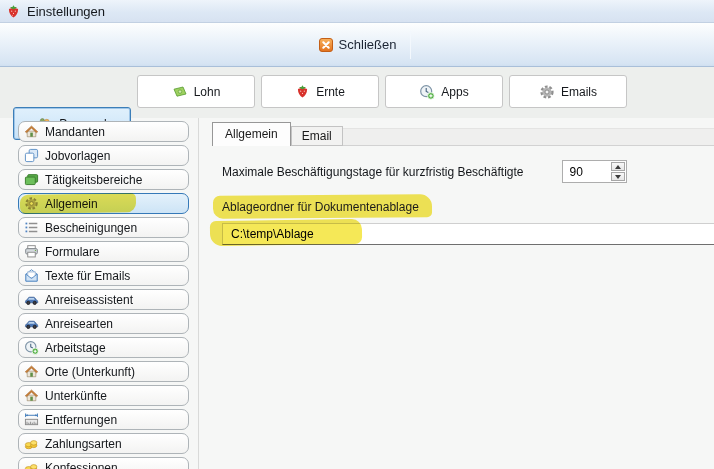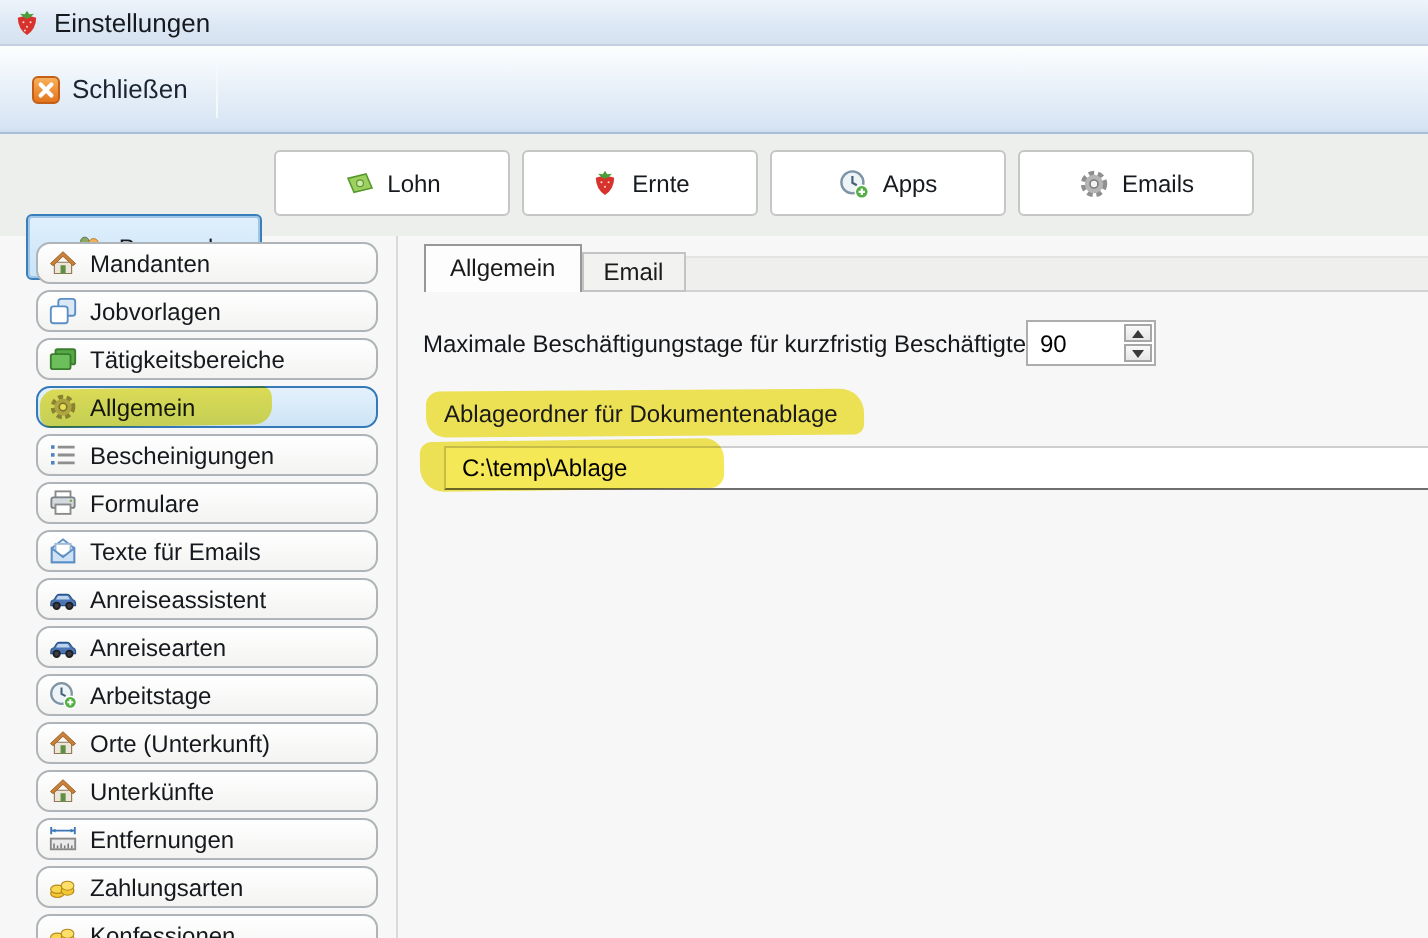--- a/index.html
+++ b/index.html
@@ -7,21 +7,21 @@
   body { font-family:"Liberation Sans", sans-serif; font-size:12px; color:#1a1a1a; }
   .window { width:714px; height:469px; display:flex; flex-direction:column; background:#f6f7f6; }
 
   
   .titlebar { height:23px; flex:0 0 23px; display:flex; align-items:center; gap:6px; padding-left:6px;
               background:linear-gradient(#eef4fb,#dde8f5 55%,#d7e2f1); border-bottom:1px solid #c2d0e2; }
   .titlebar .title { font-size:13px; color:#15191e; }
 
   
   .toolbar { height:44px; flex:0 0 44px; display:flex; align-items:center; padding-left:8px;
-             background:linear-gradient(#fdfefe,#ecf3fa 40%,#d6e4f3 95%,#cfdff0); border-bottom:1px solid #a9bfd9; }
+             background:linear-gradient(#fdfefe,#ecf3fa 40%,#d6e4f3 95%,#cfdff0); border-bottom:1px solid #a9bfd9;justify-content:center; }
   .tool-btn { display:flex; align-items:center; gap:6px; padding:4px 8px; border-radius:3px; cursor:default; }
   .tool-btn span { font-size:13px; color:#1b2433; }
   .tool-sep { width:1px; height:28px; background:#b9cadd; margin-left:6px; border-right:1px solid #f3f8fd; }
 
   
   .catrow { height:51px; flex:0 0 51px; background:#edefed; display:flex; align-items:flex-start; padding:8px 0 0 13px; }
   .cat-btn { width:118px; height:33px; margin-right:6px; background:#fff; border:1px solid #c6c6c6; border-radius:3px;
              display:flex; align-items:center; justify-content:center; gap:6px; cursor:default; }
   .cat-btn.selected { background:linear-gradient(#e0f0fc,#c8e3f8); border:1px solid #3c7eb8; box-shadow:0 0 0 1px #9fc6e8 inset;margin-top:32px; }
   .cat-btn span { font-size:12px; color:#16191d; }
@@ -40,21 +40,21 @@
 
   
   .tabstrip { display:flex; height:24px; margin-top:4px; padding-left:13px; align-items:stretch; }
   .tab { font-size:12px; cursor:default; }
   .tab.selected { background:#fdfdfd; border:1px solid #979797; border-bottom:none; padding:0 12px; line-height:23px; z-index:2; }
   .tab.plain { background:#f2f2f1; border:1px solid #c3c3c3; margin-top:4px; line-height:18px; padding:0 10px; }
   .strip-fill { flex:1; margin-top:6px; background:#efefee; border-top:1px solid #e4e4e3; border-bottom:1px solid #d2d2d2; }
 
   
   .panel { flex:1; padding:14px 0 0 23px; }
-  .row-maxdays { width:356px; display:flex; justify-content:flex-end; align-items:center; }
+  .row-maxdays { width:356px; display:flex; justify-content:flex-start; align-items:center;gap:39px; }
   .field-label { font-size:12px; color:#14171b; white-space:nowrap; }
 
   .spinner { width:65px; height:23px; background:#fff; border:1px solid #adadad; display:flex; align-items:stretch; }
   .spinner input { flex:1; min-width:0; border:none; outline:none; padding-left:6px; font:12px "Liberation Sans",sans-serif; background:transparent; }
   .spin-col { width:16px; display:flex; flex-direction:column; padding:1px; gap:1px; }
   .spin-btn { flex:1; border:1px solid #a6a6a6; background:linear-gradient(#f8f8f8,#e6e6e6); display:flex; align-items:center; justify-content:center; }
   .arr-up { width:0; height:0; border-left:3px solid transparent; border-right:3px solid transparent; border-bottom:4px solid #3a3a3a; }
   .arr-dn { width:0; height:0; border-left:3px solid transparent; border-right:3px solid transparent; border-top:4px solid #3a3a3a; }
 
   .row-folderlabel { margin-top:17px; }

